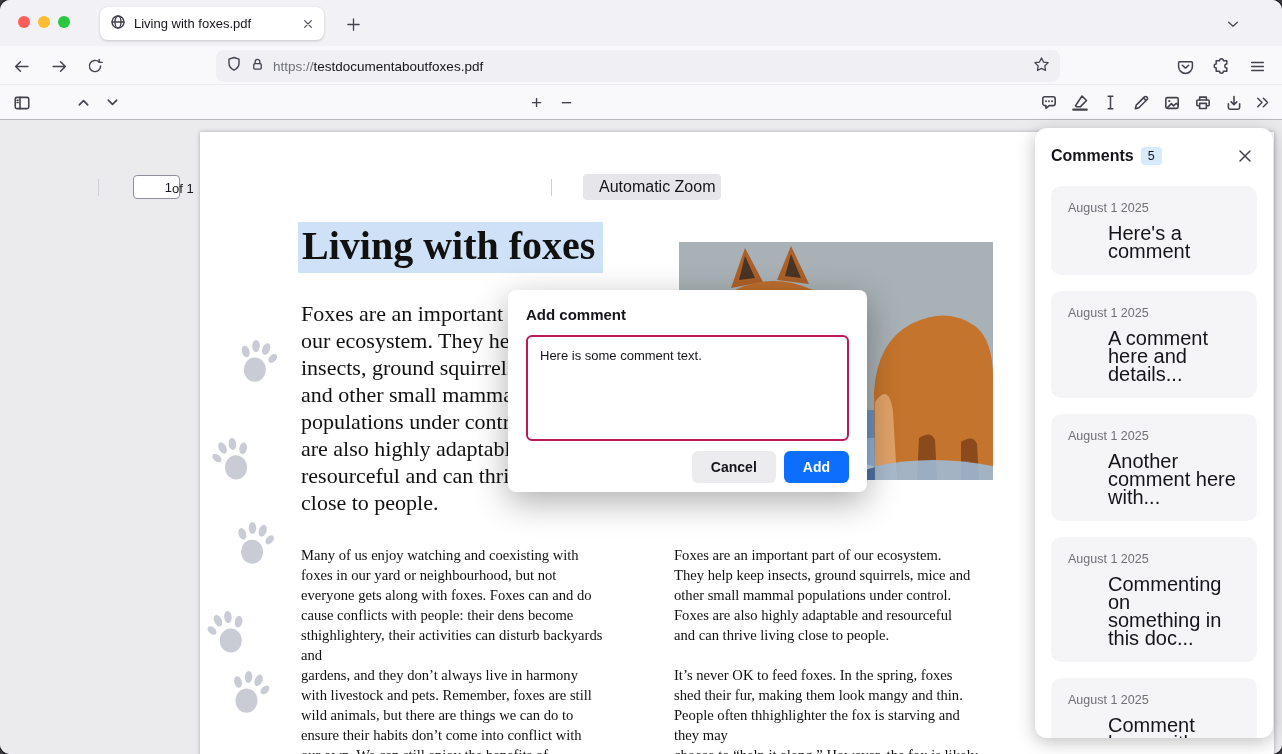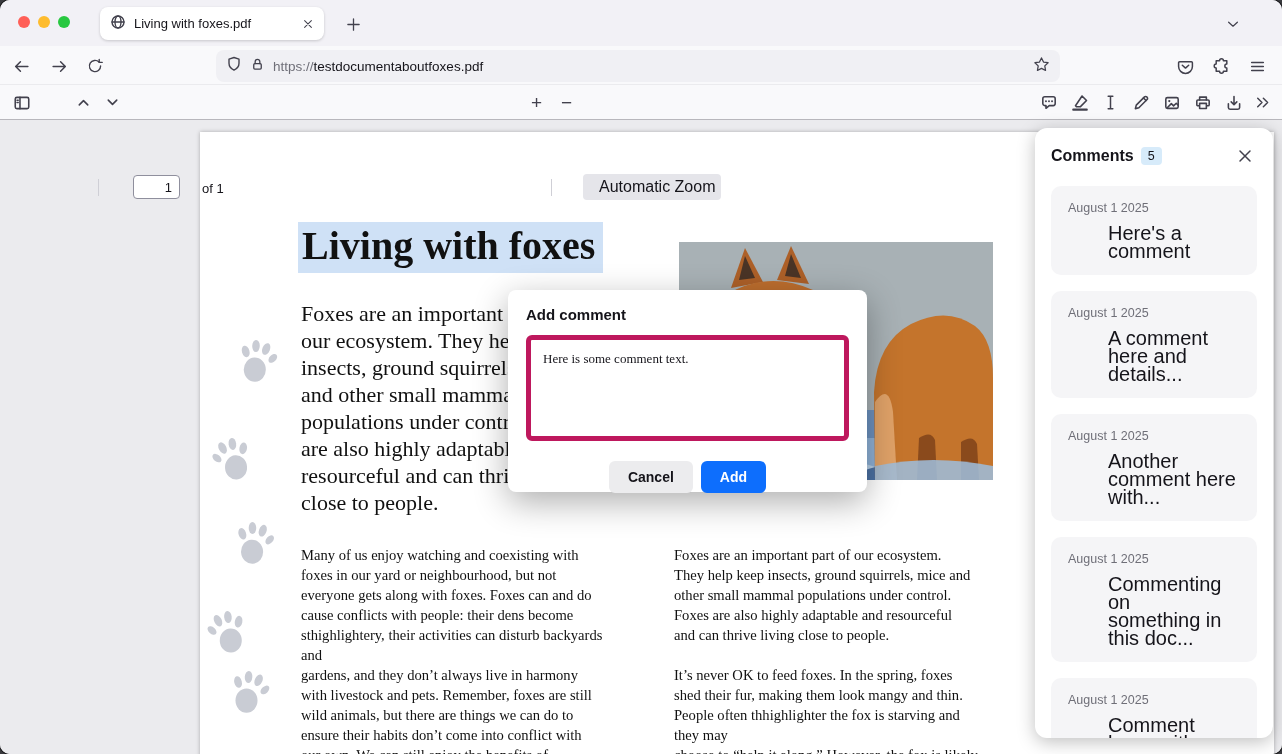--- a/index.html
+++ b/index.html
@@ -27,21 +27,21 @@
   .url-text { flex:1; font-size:13.5px; white-space:nowrap; overflow:hidden; }
   .url-scheme { color:#6f6f78; }
   .url-host { color:#15141a; }
 
   
   .pdfbar { position:absolute; left:0; top:85px; width:100%; height:35px; background:#f9f9fb; border-bottom:1px solid #b8b7bc; z-index:5; }
   .pdf-ic { position:absolute; top:4px; width:27px; height:27px; border-radius:4px; }
   .vdiv { position:absolute; top:9px; width:1px; height:17px; background:#cfcfd6; }
   .page-input { position:absolute; left:133px; top:90px; width:47px; height:24px; border:1px solid #8f8f9d; border-radius:4px;
                 background:#fff; font-size:13px; text-align:right; padding-right:7px; color:#15141a; }
-  .of-label { position:absolute; left:202px; top:96px; font-size:13px; color:#15141a; }
+  .of-label { position:absolute; left:172px; top:96px; font-size:13px; color:#15141a; }
   .zoom-select { position:absolute; left:583px; top:89px; width:138px; height:26px; background:#e5e5ea; border-radius:4px;
                  display:flex; align-items:center; padding:0 10px 0 16px; gap:10px; cursor:pointer; }
   .zoom-label { flex:1; font-size:16px; color:#15141a; white-space:nowrap; }
 
   
   .viewer { position:absolute; left:0; top:120px; width:100%; height:634px; background:#ebebee; }
   .page { position:absolute; left:200px; top:12px; width:1074px; height:640px; background:#fff; box-shadow:0 0 4px rgba(0,0,0,.28); }
 
   .doc-serif { font-family:"Liberation Serif","DejaVu Serif",serif; color:#111; }
   .doc-title { position:absolute; left:98px; top:90px; font-size:40px; font-weight:bold; line-height:1.1;
@@ -50,24 +50,24 @@
   .doc-col { font-size:14.6px; line-height:20px; white-space:pre-line; position:absolute; top:413px; }
   .col-left  { left:101px; width:372px; }
   .col-right { left:474px; width:370px; }
   .fox-photo { position:absolute; left:479px; top:110px; width:314px; height:238px; }
   .paw { position:absolute; width:42px; height:47px; }
 
   
   .modal { position:absolute; left:508px; top:290px; width:359px; height:202px; background:#fff; border-radius:8px;
            box-shadow:0 10px 34px rgba(0,0,0,.32); z-index:30; padding:16px 18px; }
   .modal-title { font-size:15px; font-weight:bold; color:#15141a; }
-  .modal-textarea { margin-top:12px; width:323px; height:106px; border:5px solid #be185d; border-radius:6px;
-                    resize:none; font-family:Liberation Serif, serif; font-size:13px; color:#15141a;
+  .modal-textarea { margin-top:12px; width:323px; height:106px; border:2px solid #be185d; border-radius:6px;
+                    resize:none; font-family:Liberation Sans, sans-serif; font-size:13px; color:#15141a;
                     padding:11px 12px; outline:none; }
-  .modal-actions { display:flex; justify-content:center; gap:8px; margin-top:16px; }
+  .modal-actions { display:flex; justify-content:flex-end; gap:8px; margin-top:6px; }
   .btn { height:32px; border:none; border-radius:6px; font-size:14px; font-weight:600; cursor:pointer;
          font-family:"Liberation Sans","DejaVu Sans",sans-serif; }
   .btn-cancel { background:#ececee; color:#15141a; padding:0 19px; }
   .btn-add { background:#0d6efd; color:#fff; padding:0 19px; }
 
   
   .panel { position:absolute; left:1035px; top:128px; width:238px; height:610px; background:#fff; border-radius:12px;
            box-shadow:0 4px 18px rgba(0,0,0,.25); z-index:25; display:flex; flex-direction:column; }
   .panel-header { display:flex; align-items:center; padding:16px 16px 12px; }
   .panel-title { font-size:16px; font-weight:bold; color:#15141a; }

